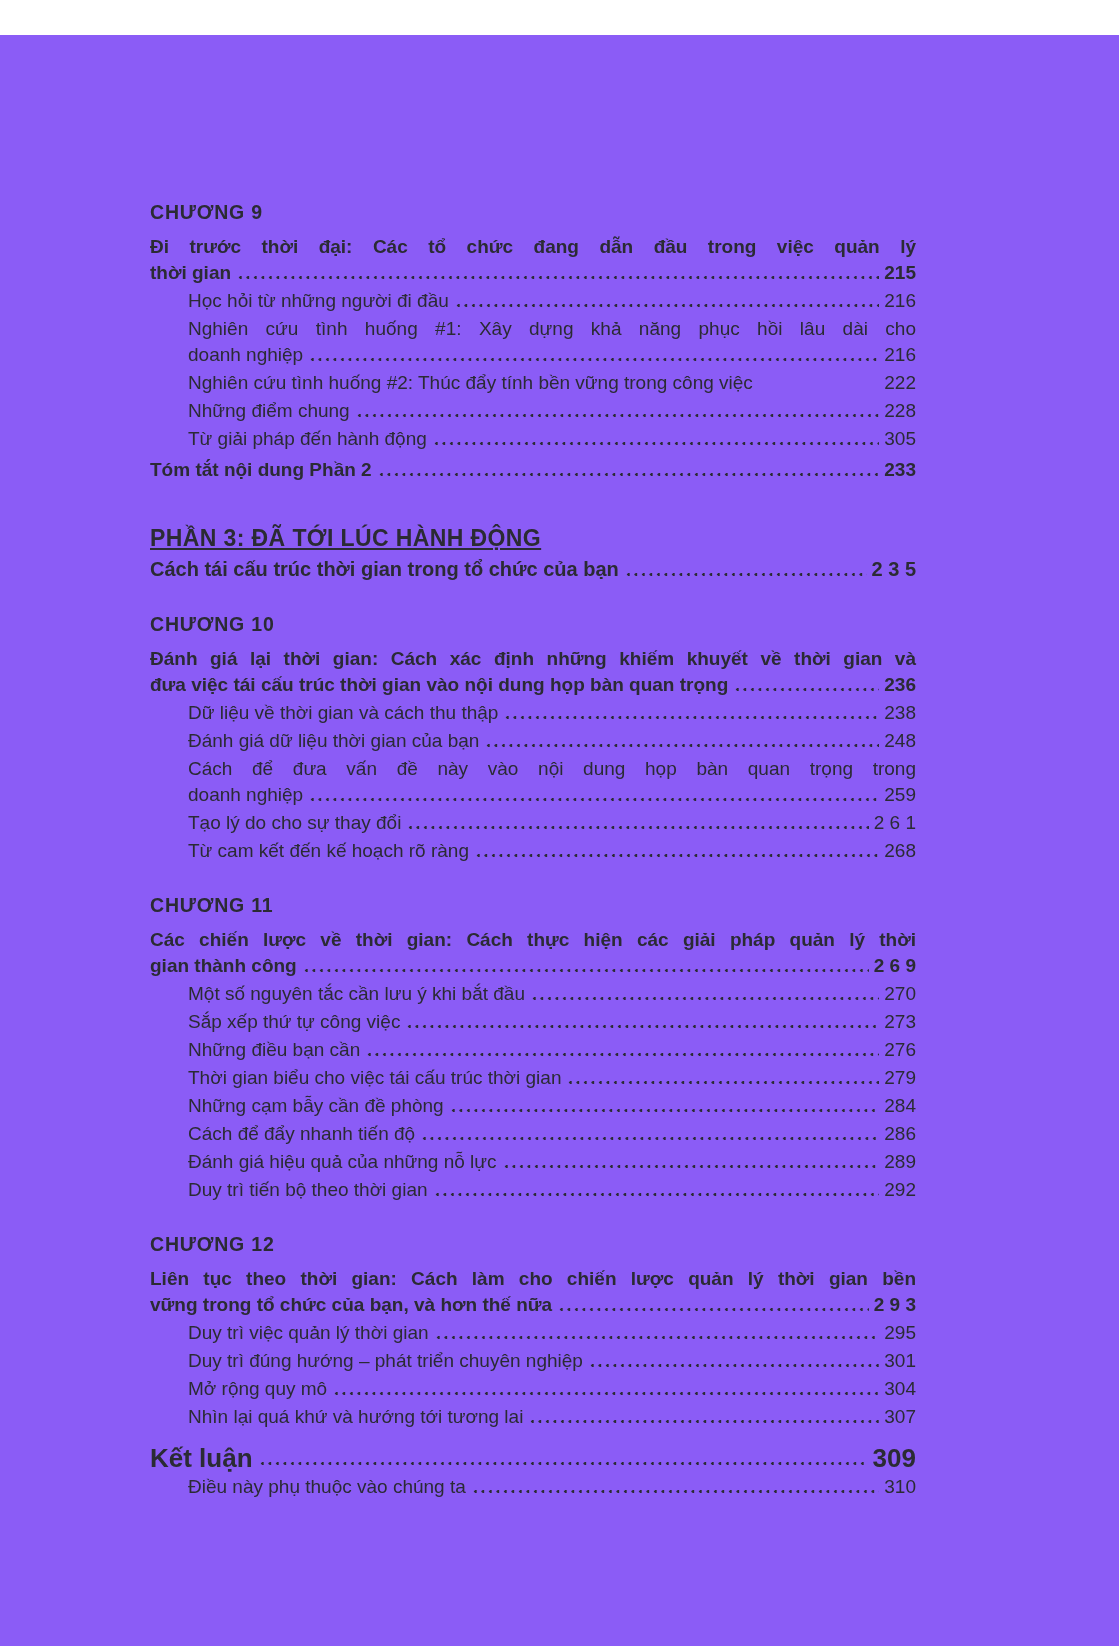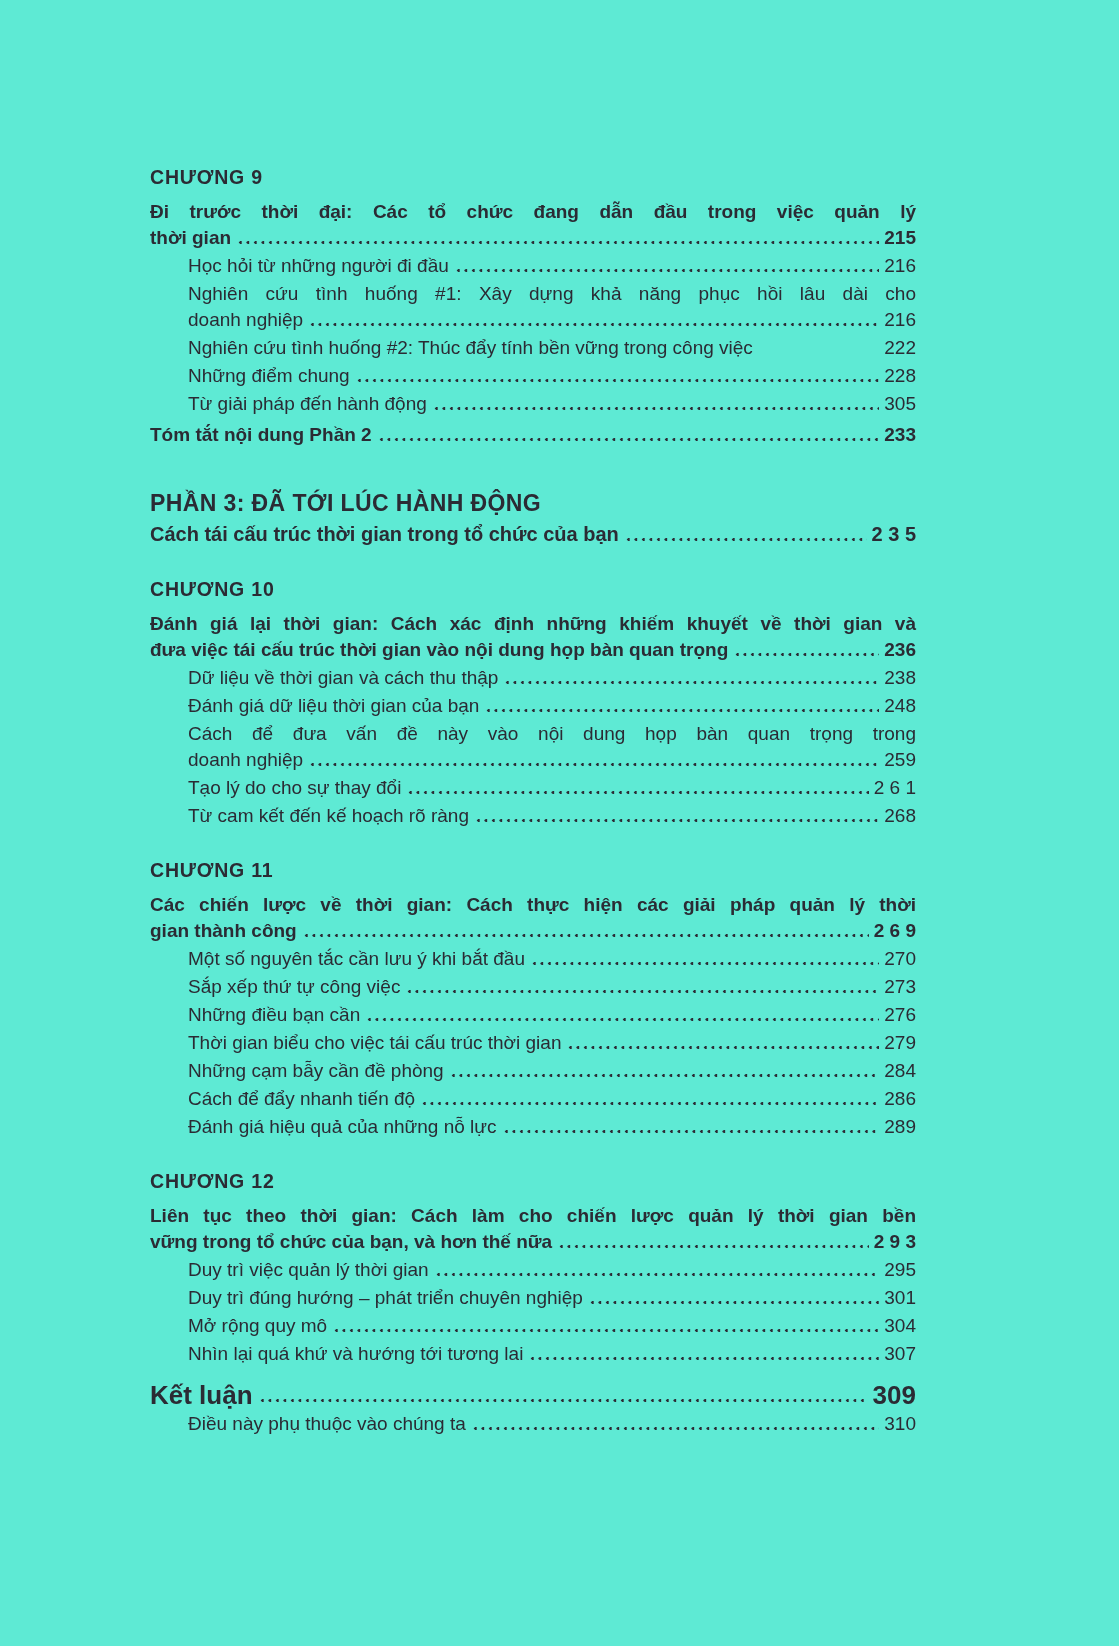--- a/index.html
+++ b/index.html
@@ -11,21 +11,22 @@
     width: 1119px;
     height: 1646px;
     position: relative;
     font-family: "Liberation Sans", sans-serif;
     color: #2b2b34;
     overflow: hidden;
   }
   .page-surface {
     position: absolute;
     inset: 0;
-    background: #5eead4;
+    background: #8b5cf6;
+    margin-top: 35px;
   }
   .toc {
     position: absolute;
     left: 150px;
     top: 164px;
     width: 766px;
     font-size: 19px;
     line-height: 26px;
   }
 
@@ -35,20 +36,21 @@
     font-size: 19.5px;
     letter-spacing: 0.8px;
     margin: 28px 0 9px 0;
   }
   .chapter-label:first-child { margin-top: 0; }
   .part-label {
     font-weight: 700;
     font-size: 23px;
     letter-spacing: 0.4px;
     margin: 42px 0 4px 0;
+    text-decoration: underline;
   }
 
   
   .entry { margin-bottom: 2px; }
   .entry.sub { margin-left: 38px; font-weight: 400; }
   .entry.chapter-title { font-weight: 700; }
   .entry.summary { font-weight: 700; margin-top: 5px; }
   .entry.part-subtitle { font-weight: 700; font-size: 20px; line-height: 28px; margin-bottom: 8px; }
   .entry.conclusion { font-weight: 700; font-size: 26px; line-height: 28px; margin-top: 14px; }
 
@@ -238,20 +240,27 @@
           <span class="page">286</span>
         </div>
       </div>
       <div class="entry sub">
         <div class="toc-row">
           <span class="text">Đánh giá hiệu quả của những nỗ lực</span>
           <span class="leader"></span>
           <span class="page">289</span>
         </div>
       </div>
+      <div class="entry sub">
+        <div class="toc-row">
+          <span class="text">Duy trì tiến bộ theo thời gian</span>
+          <span class="leader"></span>
+          <span class="page">292</span>
+        </div>
+      </div>
       <div class="chapter-label">CHƯƠNG 12</div>
       <div class="entry chapter-title">
         <div class="cont-line">Liên tục theo thời gian: Cách làm cho chiến lược quản lý thời gian bền</div>
         <div class="toc-row">
           <span class="text">vững trong tổ chức của bạn, và hơn thế nữa</span>
           <span class="leader"></span>
           <span class="page">2 9 3</span>
         </div>
       </div>
       <div class="entry sub">

